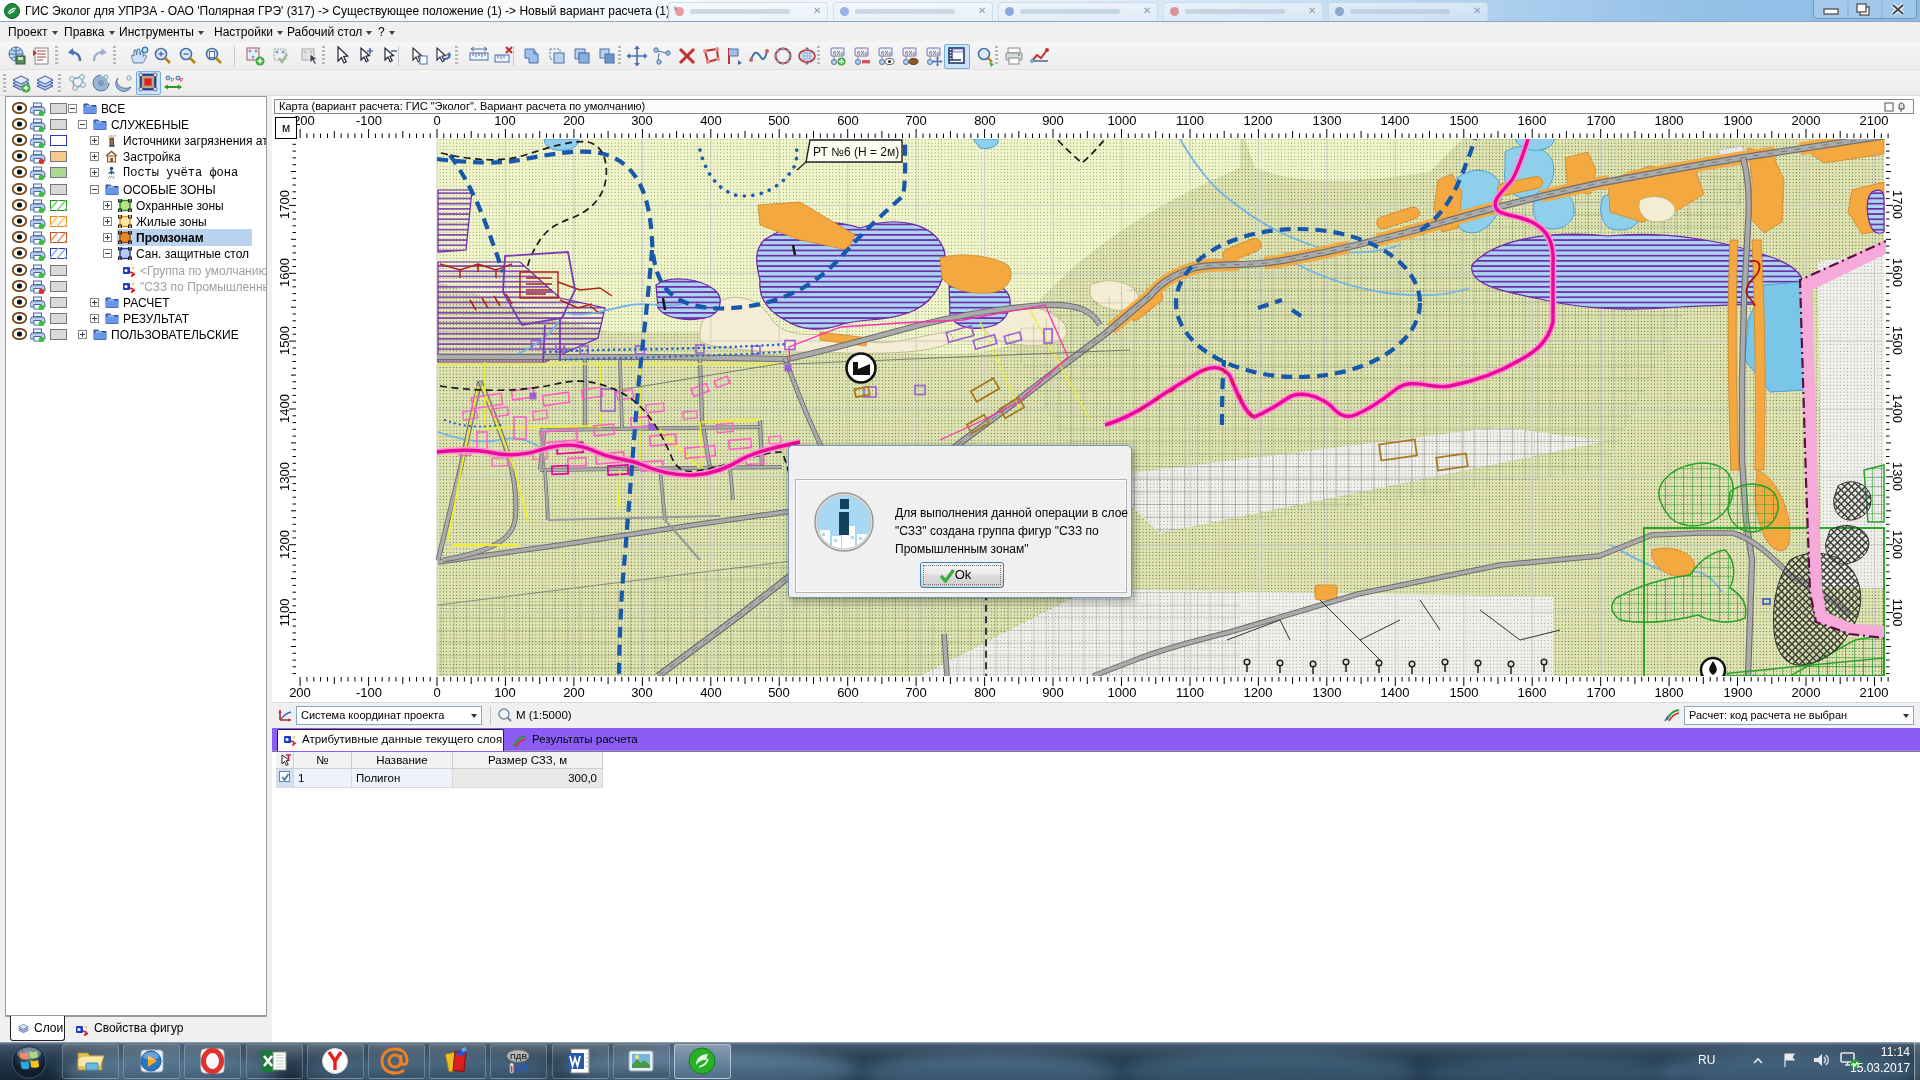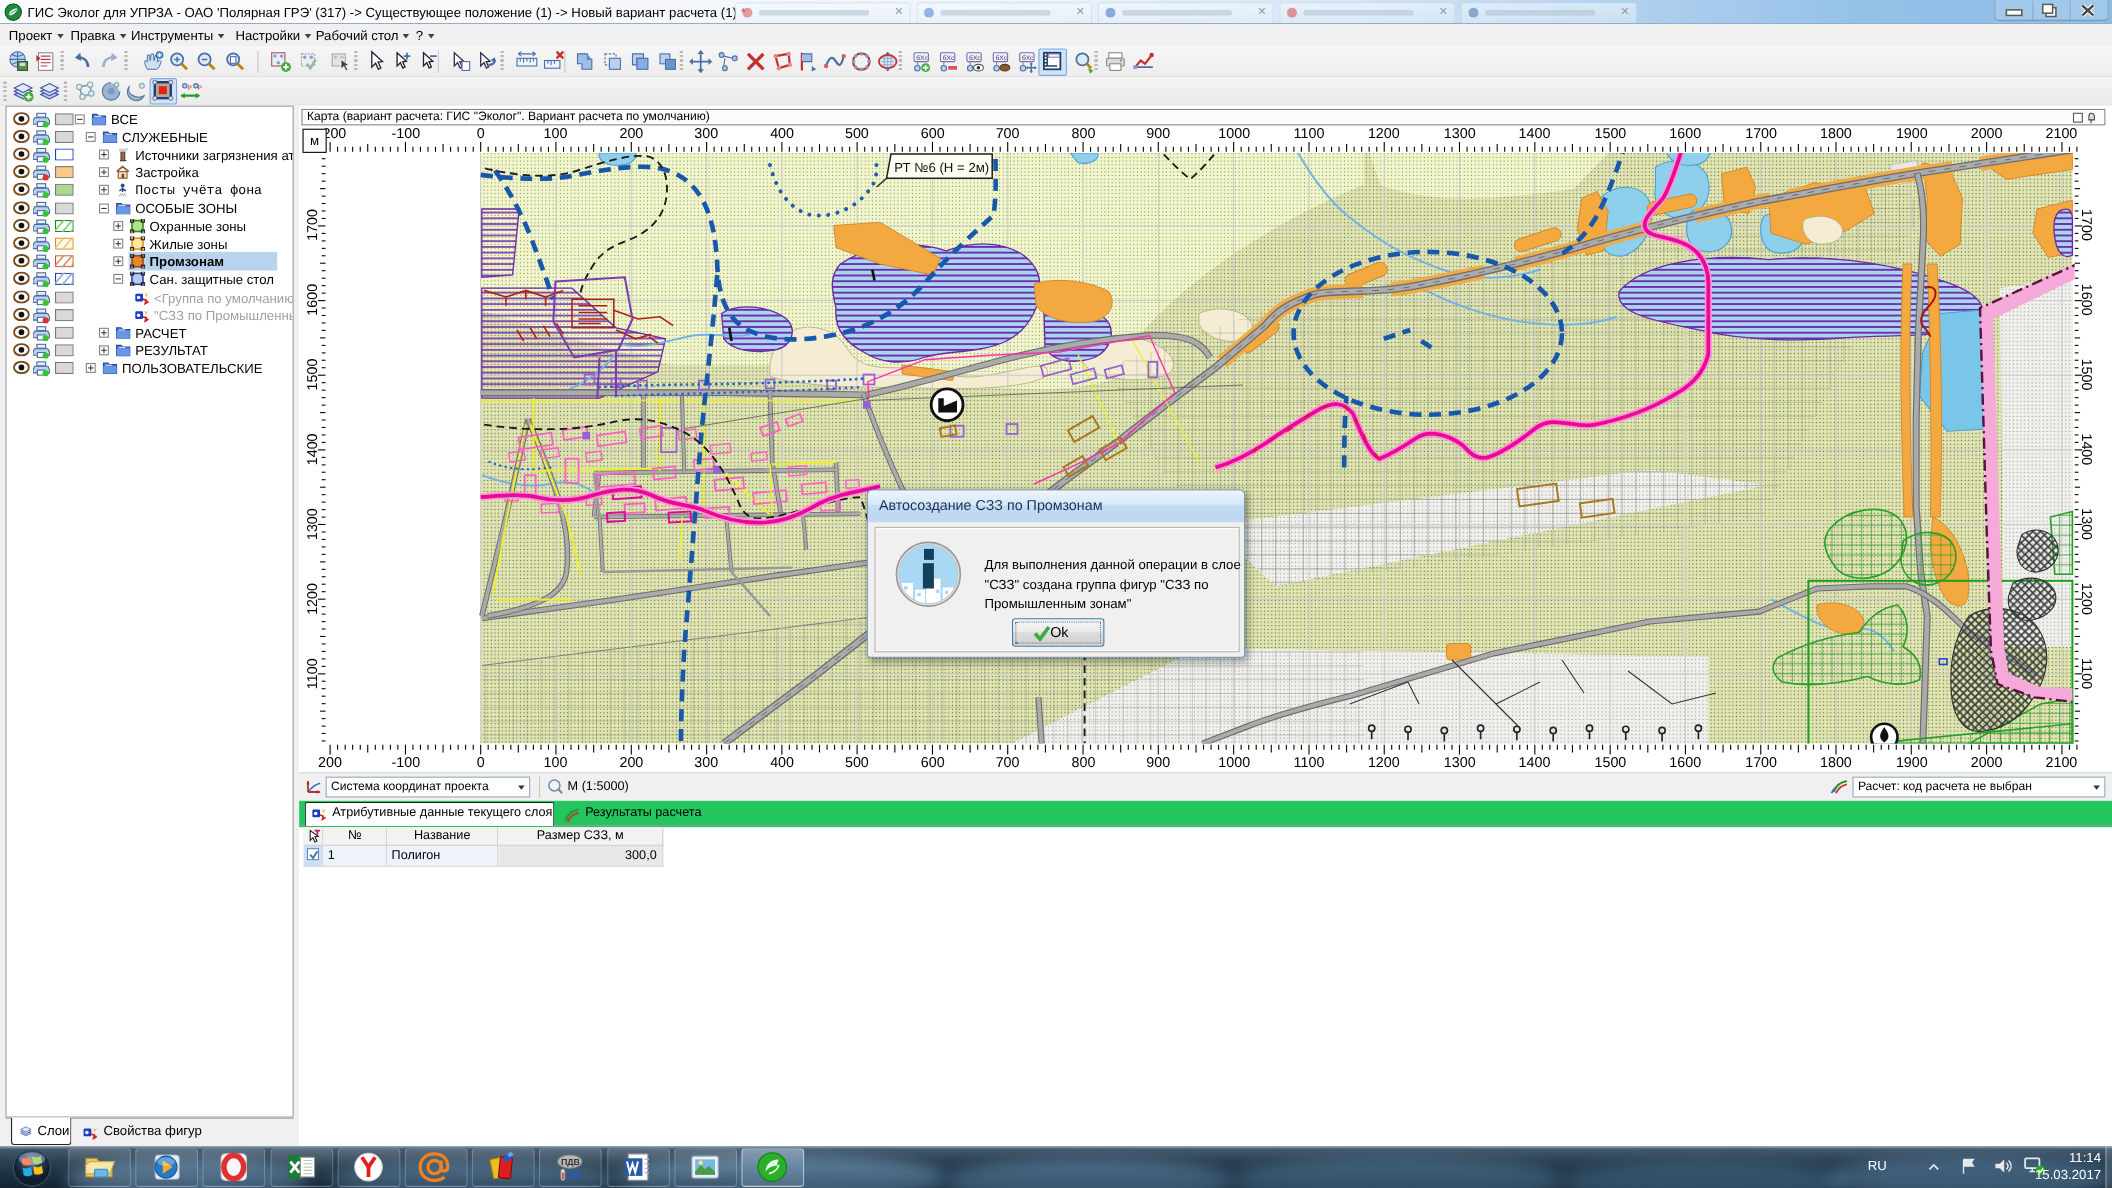--- a/index.html
+++ b/index.html
@@ -21,21 +21,21 @@
 .sw{position:absolute;top:2px;width:17px;height:11px}
 #ltabs{left:5px;top:1016px;width:262px;height:26px;background:#f0f0f0;font-size:12px}
 #mapwin{left:272px;top:96px;width:1648px;height:946px;background:#fff}
 #maphdr{position:absolute;left:2px;top:3px;width:1640px;height:15px;background:#fbfbfb;border:1px solid #898989;font-size:11px;padding-left:4px;line-height:13px}
 .rultxt{position:absolute;font-size:13px;color:#000}
 .vtxt{position:absolute;font-size:13px;color:#000;transform:rotate(-90deg);transform-origin:center}
 .vtxt2{position:absolute;font-size:13px;color:#000;transform:rotate(90deg);transform-origin:center}
 #sbar{left:272px;top:702px;width:1648px;height:26px;background:#f0f0f0;border-top:1px solid #d8d8d8;font-size:11px}
 .combo{position:absolute;background:#fff;border:1px solid #8ca8c0;height:19px;font-size:11px;line-height:17px;padding-left:4px}
 .cArr{position:absolute;right:4px;top:7px;width:0;height:0;border-left:3.5px solid transparent;border-right:3.5px solid transparent;border-top:4px solid #333}
-#tabbar{left:272px;top:728px;width:1648px;height:24px;background:#22c55e;font-size:11.5px}
+#tabbar{left:272px;top:728px;width:1648px;height:24px;background:#8b5cf6;font-size:11.5px}
 #dtable{left:276px;top:752px;width:1644px;height:38px;font-size:11.5px}
 .hc{position:absolute;top:0;height:17px;background:#f2f2f1;border-right:1px solid #cfcfcf;border-bottom:1px solid #cfcfcf;text-align:center;line-height:16px}
 .dc{position:absolute;top:17px;height:19px;border-right:1px solid #d8d8d8;border-bottom:1px solid #d8d8d8;line-height:18px}
 #dlg{left:788px;top:445px;width:344px;height:153px;border:1px solid #7596b5;border-radius:5px 5px 3px 3px;background:#f0f0f0;box-shadow:2px 3px 8px rgba(0,0,0,0.35)}
 #dlgtitle{position:absolute;left:0;top:0;width:100%;height:29px;border-radius:4px 4px 0 0;background:linear-gradient(#eef5fc,#d6e7f7 45%,#c3dbf3 50%,#bed8f2);border-bottom:1px solid #a7c2dc;font-size:13px;color:#1c2f52;line-height:28px;padding-left:10px}
 #dlgbody{position:absolute;left:6px;top:33px;width:332px;height:114px;background:#f0f0f0;border:1px solid #b5b5b5;box-shadow:inset 0 0 0 1px #fdfdfd}
 #okbtn{position:absolute;left:124px;top:82px;width:84px;height:26px;border:1px solid #3c7fb1;border-radius:3px;background:linear-gradient(#f4f4f4,#ececec 45%,#dddddd 50%,#cfcfcf);font-size:13px;text-align:center;line-height:24px}
 #okbtn:before{content:"";position:absolute;left:2px;top:2px;right:2px;bottom:2px;border:1px dotted #777}
 #taskbar{left:0;top:1042px;width:1920px;height:38px;background:linear-gradient(#8496a6,#43566a 8%,#2c4254 35%,#1d3244 65%,#152432);overflow:hidden}
 .tbtn{position:absolute;top:2px;width:57px;height:35px;border:1px solid rgba(255,255,255,0.22);border-radius:3px;background:linear-gradient(rgba(255,255,255,0.14),rgba(255,255,255,0.05) 50%,rgba(0,0,0,0.08))}
@@ -1876,21 +1876,20 @@
 <div class="dc" style="left:0px;width:18px;background:#cfe0f4"></div>
 <div class="abs" style="left:3px;top:19px;width:11px;height:11px;background:#fff;border:1px solid #5a8ac0"></div>
 <svg class="abs" style="left:4px;top:20px" width="10" height="10">
       <path d="M2,5 l2.5,3 4,-6" stroke="#4a7ab0" stroke-width="1.8" fill="none"></path>
     </svg>
 <div class="dc" style="left:18px;width:58px;background:#eef2fb;padding-left:4px">1</div>
 <div class="dc" style="left:76px;width:101px;background:#eef2fb;padding-left:4px">Полигон</div>
 <div class="dc" style="left:177px;width:150px;background:#e8e8e8;text-align:right;padding-right:5px">300,0</div>
 </div>
 <div id="dlg" class="abs">
-<div id="dlgtitle">Автосоздание СЗЗ по Промзонам</div>
 <div id="dlgbody">
 <svg class="abs" style="left:16px;top:10px" width="64" height="64">
         <defs>
           <clipPath id="cc">
             <circle cx="32" cy="32" r="27"></circle>
           </clipPath>
         </defs>
         <circle cx="32" cy="32" r="30" fill="#e8e8e8"></circle>
         <circle cx="32" cy="32" r="29" fill="none" stroke="#9a9a9a" stroke-width="1.5"></circle>
         <circle cx="32" cy="32" r="27" fill="#a8d8f4"></circle>

